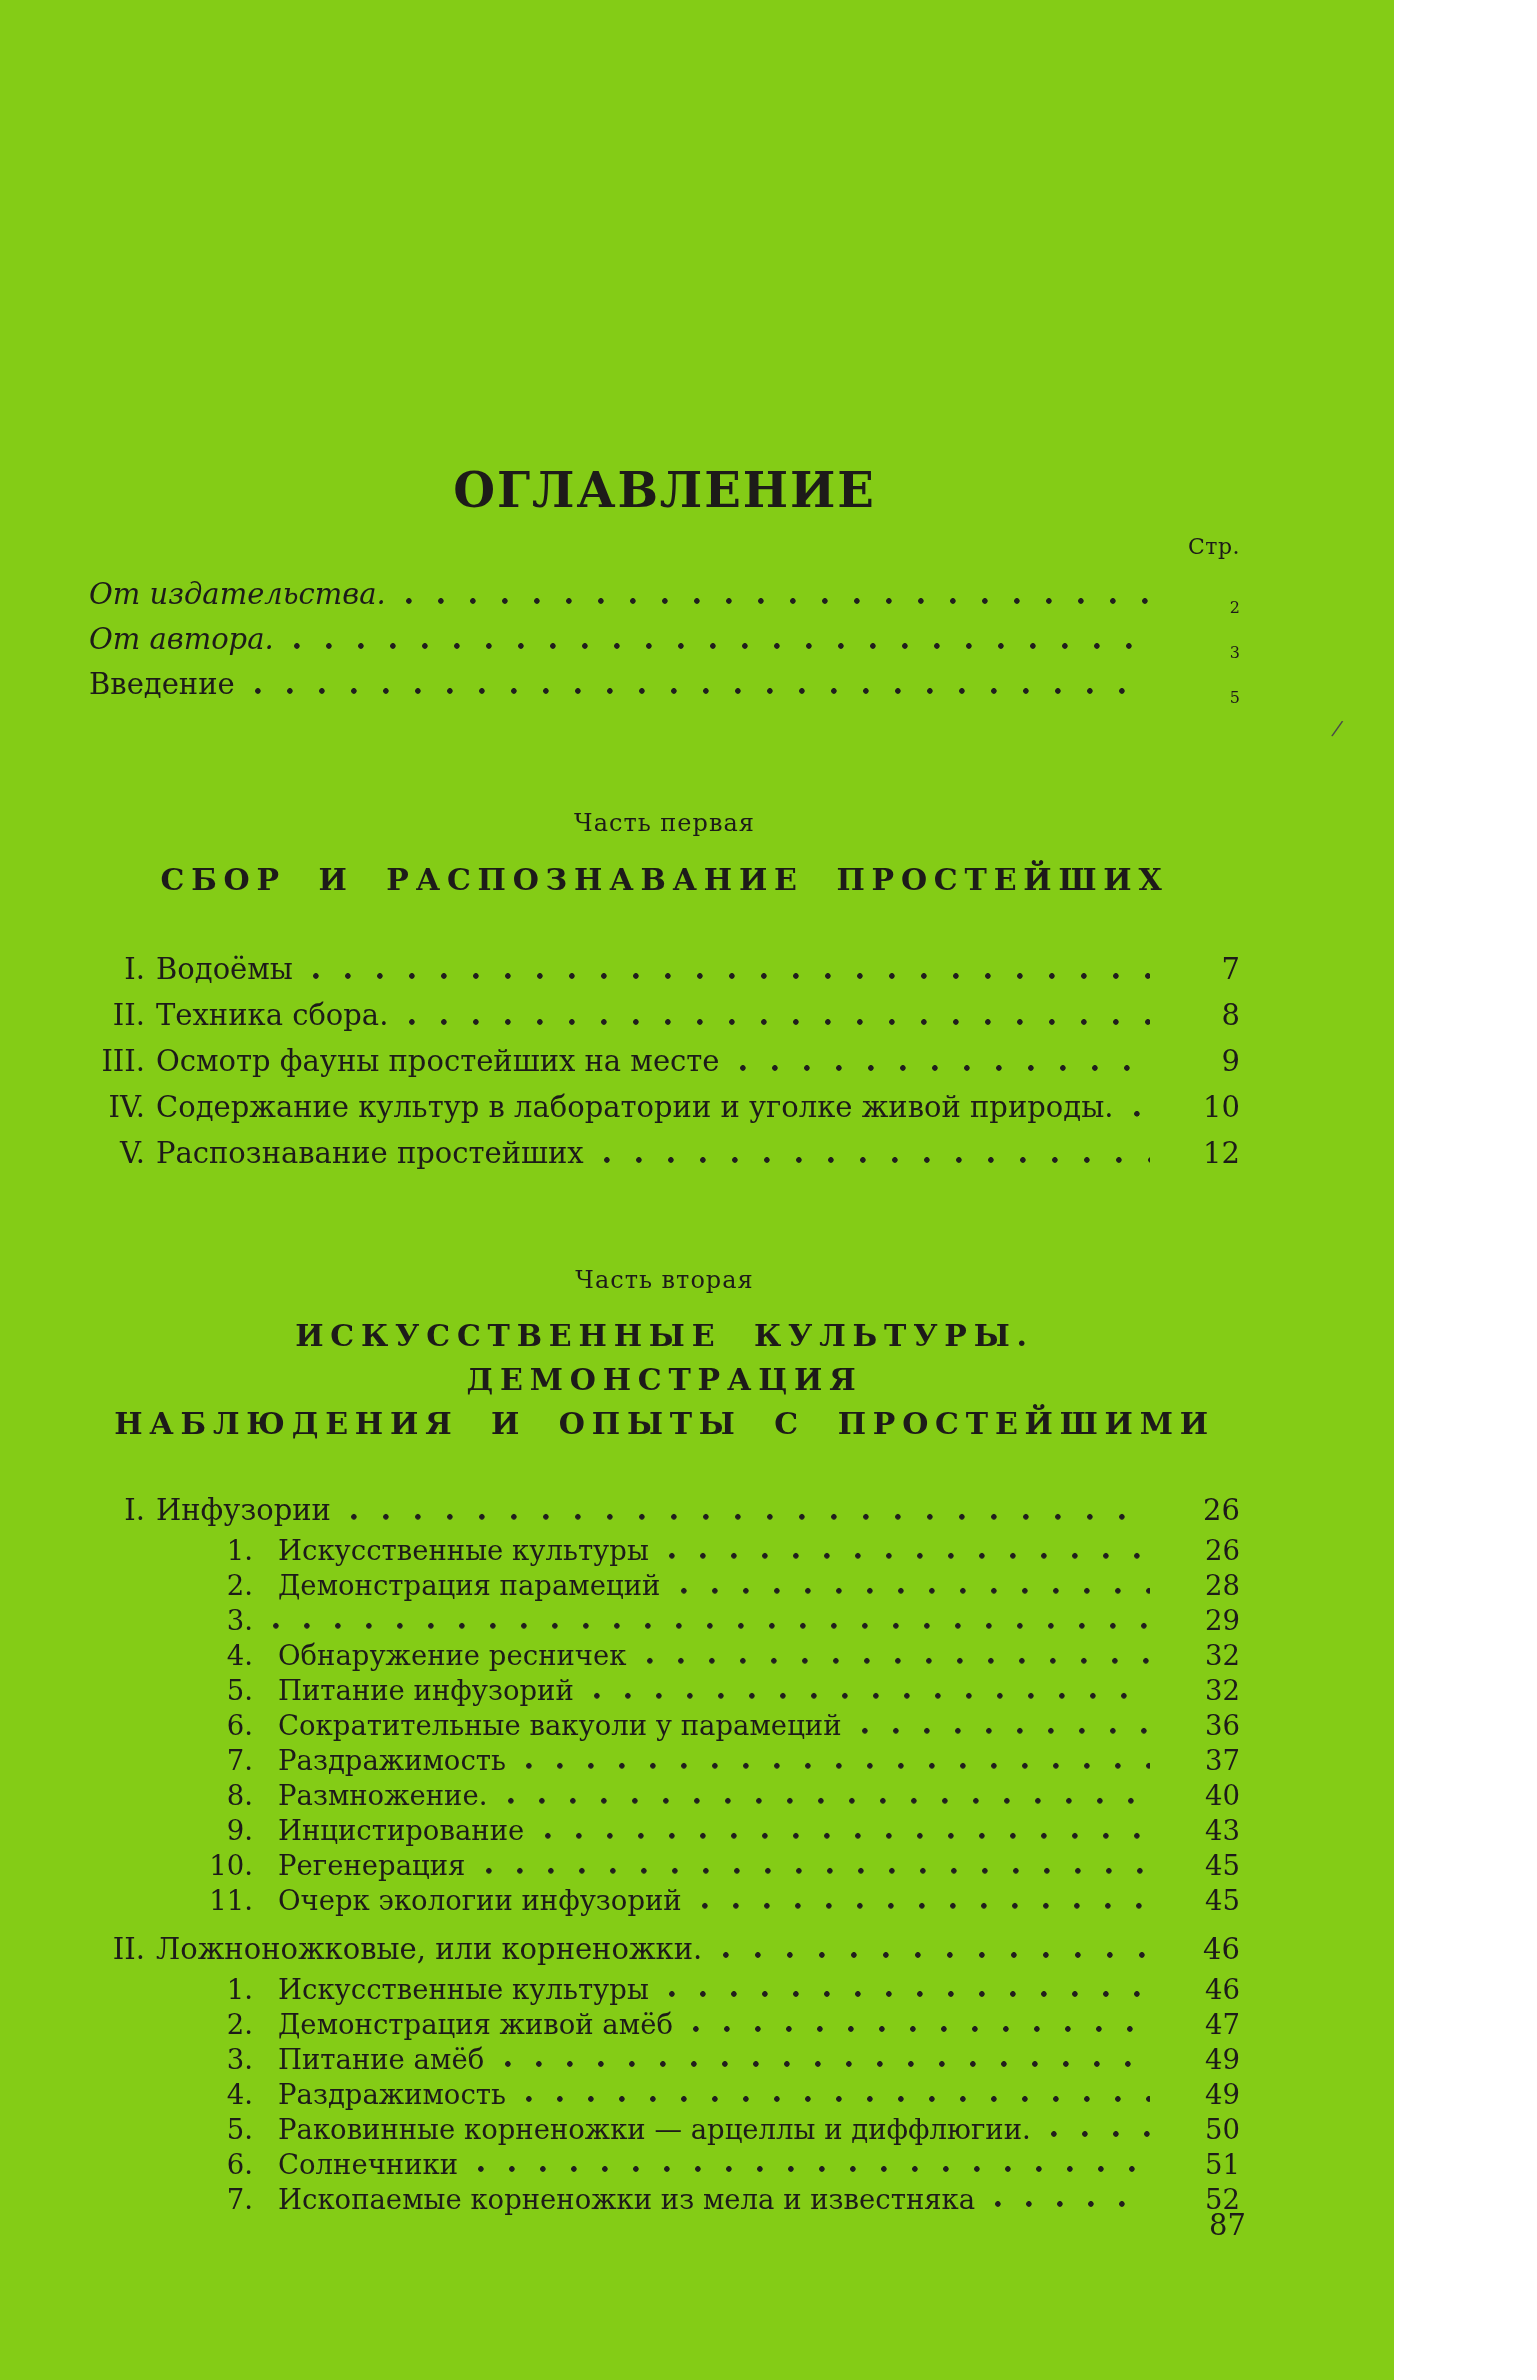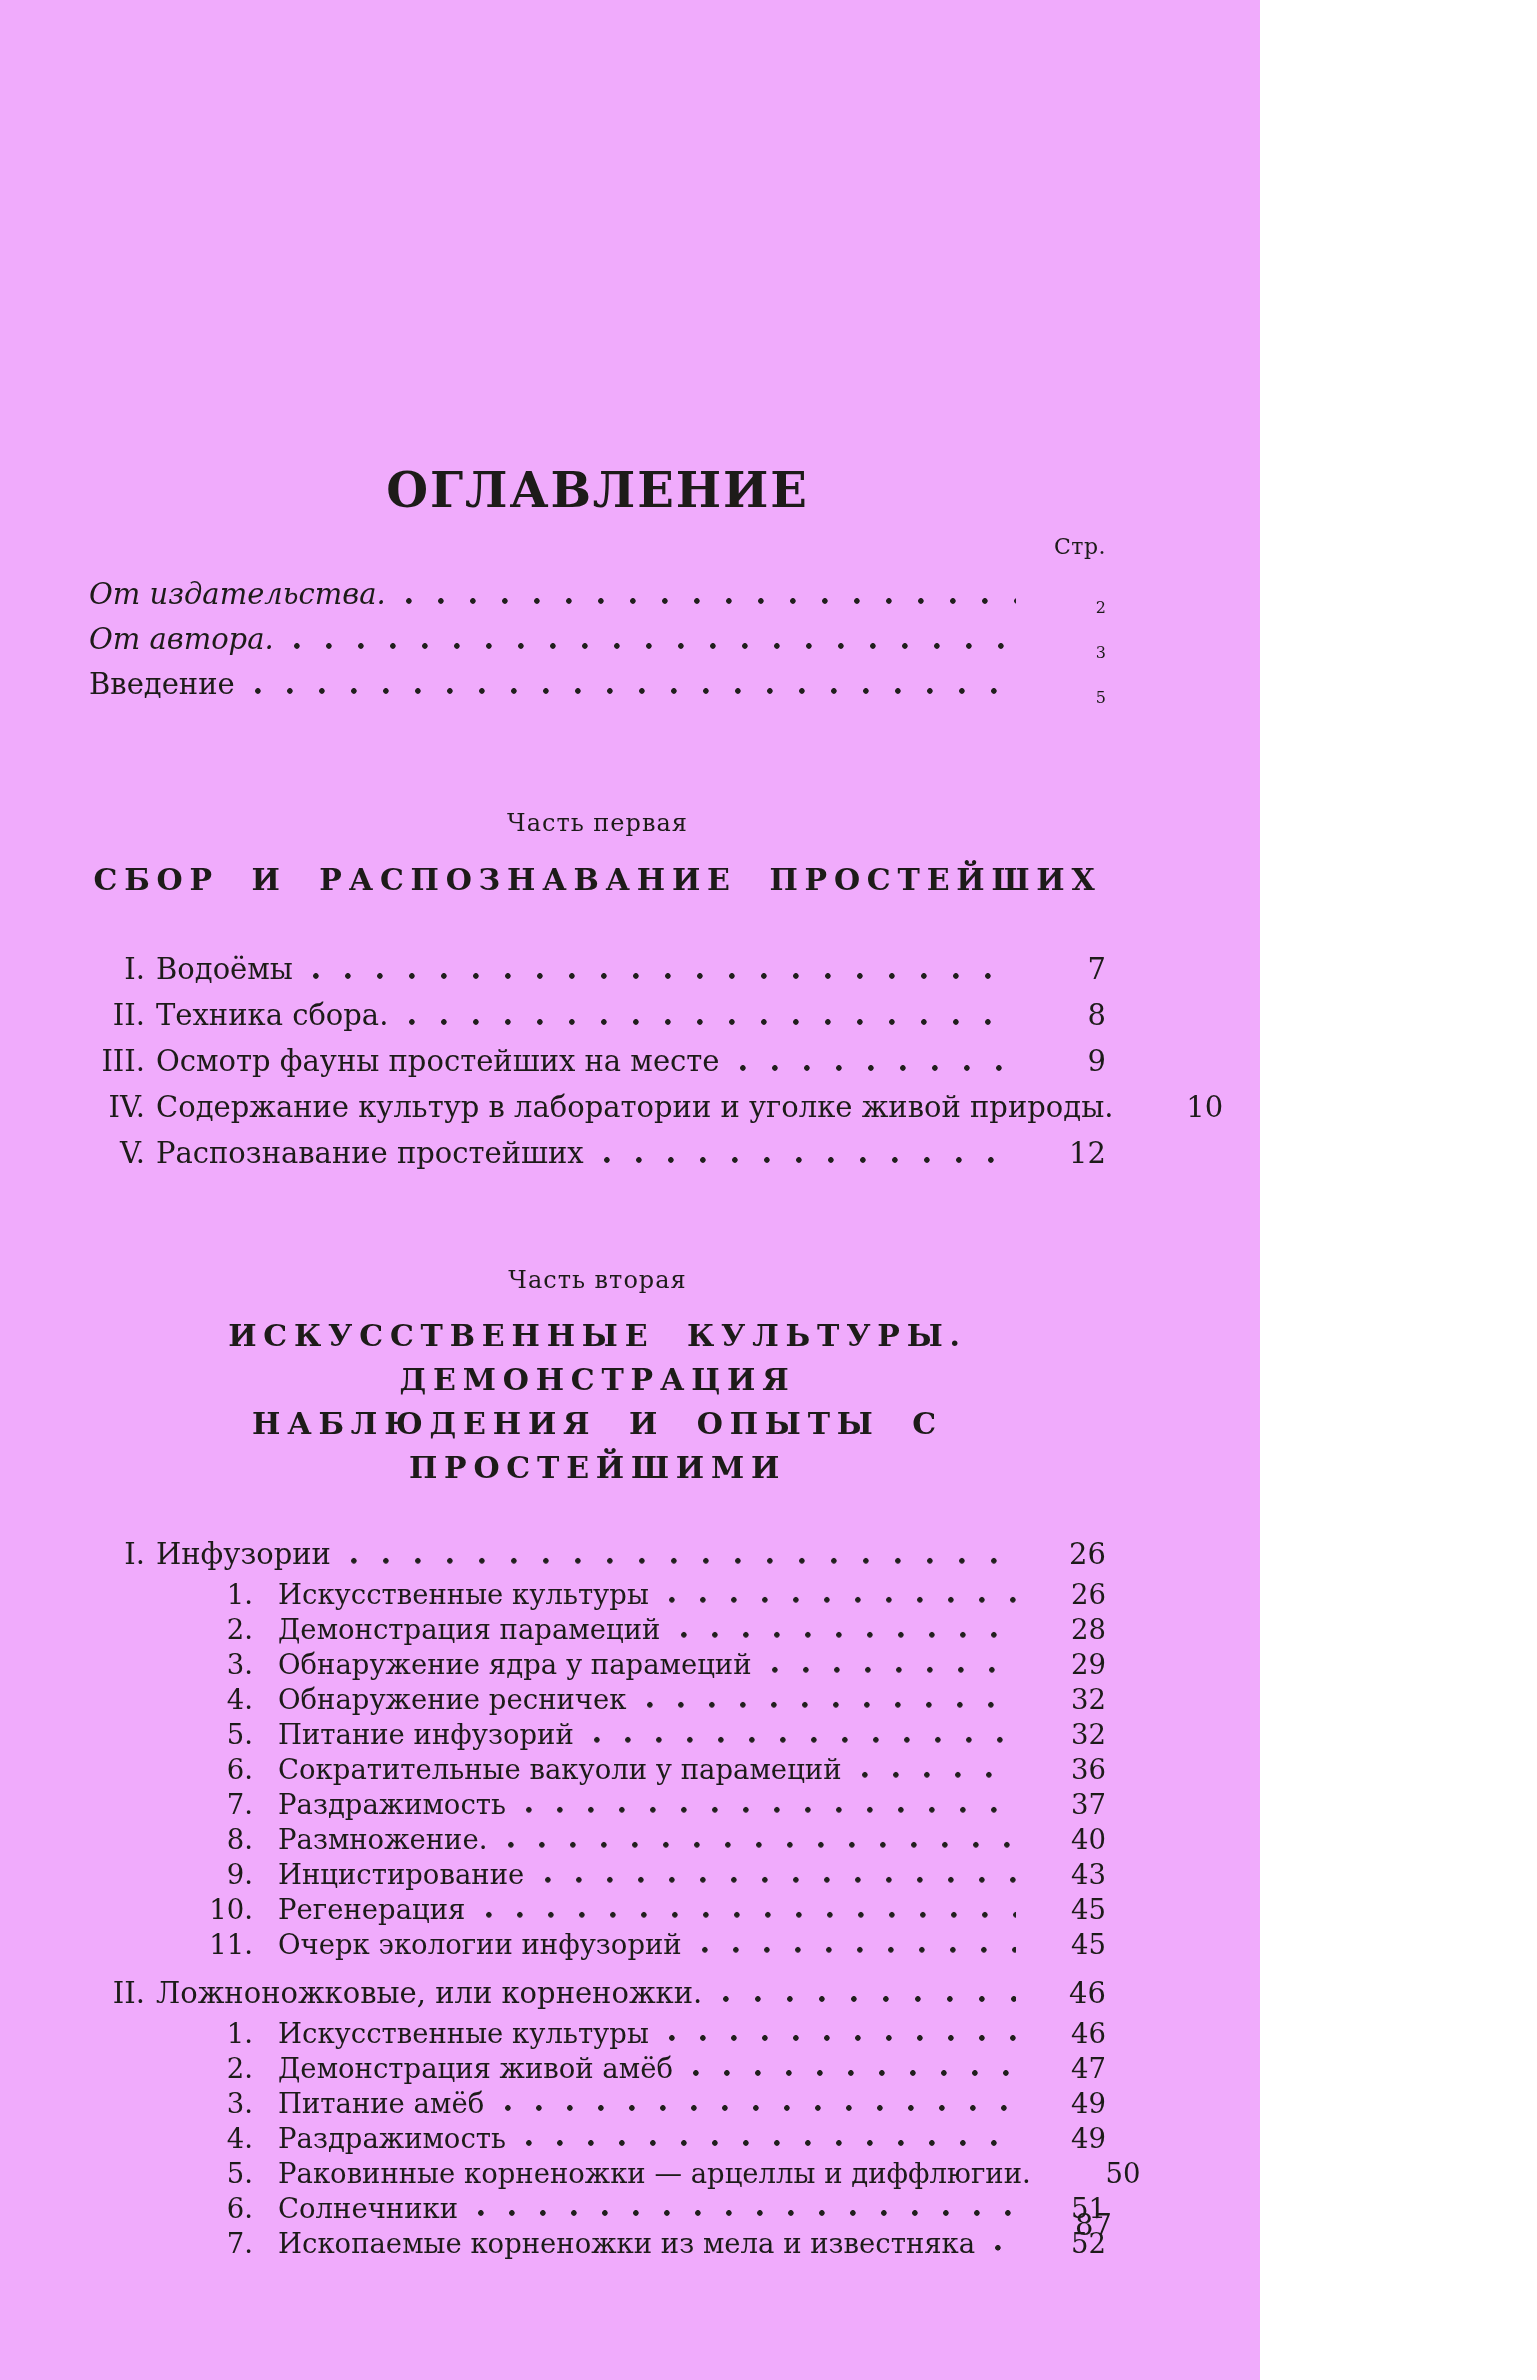--- a/index.html
+++ b/index.html
@@ -1,19 +1,19 @@
 <!DOCTYPE html>
 <html lang="ru"><head>
 <meta charset="utf-8">
 <style>
   html,body { margin:0; padding:0; background:#ffffff; }
   .page {
     position:relative;
-    width:1260px; height:2380px;
-    background:#f0abfc;
+    width:1394px; height:2380px;
+    background:#84cc16;
     box-sizing:border-box;
     padding:462px 154px 0 89px;
     font-family:"DejaVu Serif","Liberation Serif",serif;
     color:#1d1b19;
     overflow:hidden;
   }
   .title {
     margin:0; text-align:center;
     font-size:48px; font-weight:bold; letter-spacing:1.9px;
     line-height:56px;
@@ -151,21 +151,20 @@
       <span class="pageno">26</span>
     </div>
     <div class="row sub">
       <span class="num">2.</span>
       <span class="lbl">Демонстрация парамеций</span>
       <span class="leader"></span>
       <span class="pageno">28</span>
     </div>
     <div class="row sub">
       <span class="num">3.</span>
-      <span class="lbl">Обнаружение ядра у парамеций</span>
       <span class="leader"></span>
       <span class="pageno">29</span>
     </div>
     <div class="row sub">
       <span class="num">4.</span>
       <span class="lbl">Обнаружение ресничек</span>
       <span class="leader"></span>
       <span class="pageno">32</span>
     </div>
     <div class="row sub">

